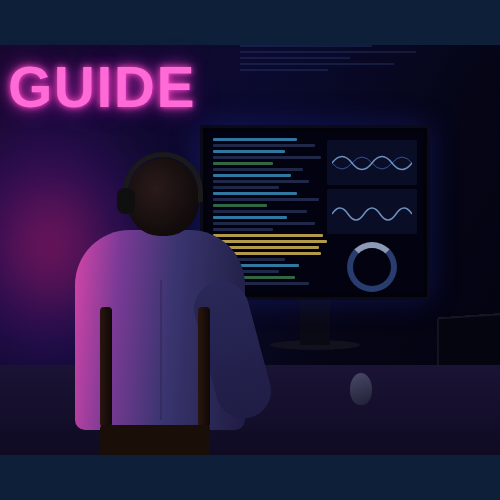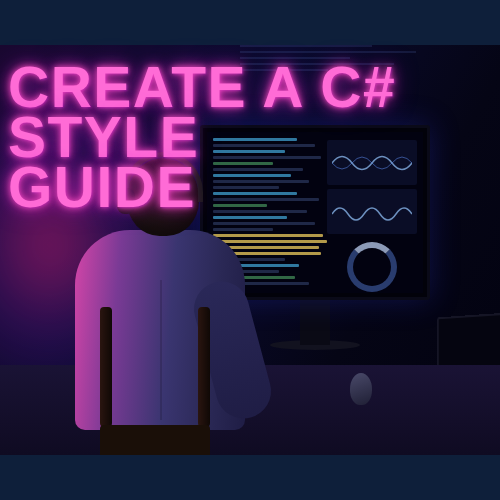--- a/index.html
+++ b/index.html
@@ -371,15 +371,14 @@
   </div>
 
   <div class="chair">
     <div class="chair-rail-l"></div>
     <div class="chair-rail-r"></div>
     <div class="chair-back"></div>
   </div>
 </div>
 
 <div class="headline">
-  <div>CREATE A C# STYLE</div>
   <div>GUIDE</div>
 </div>
 
 </body></html>

